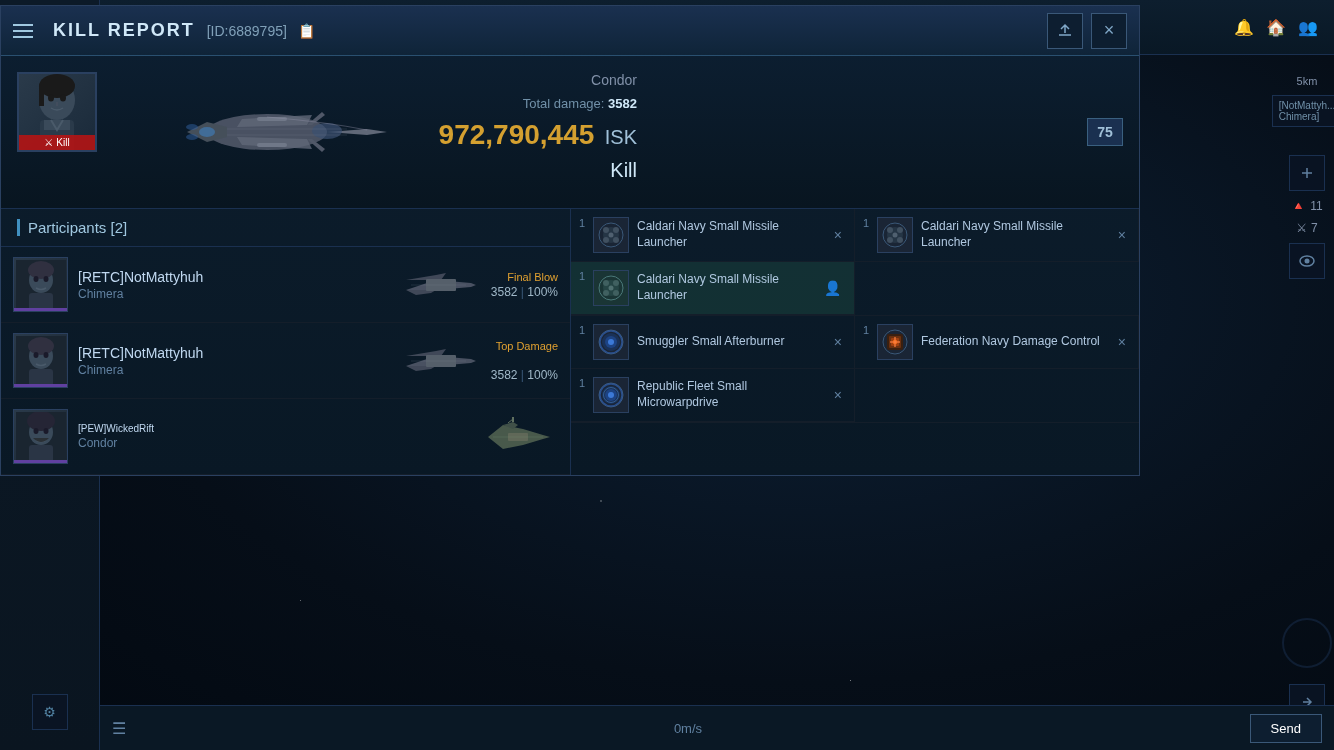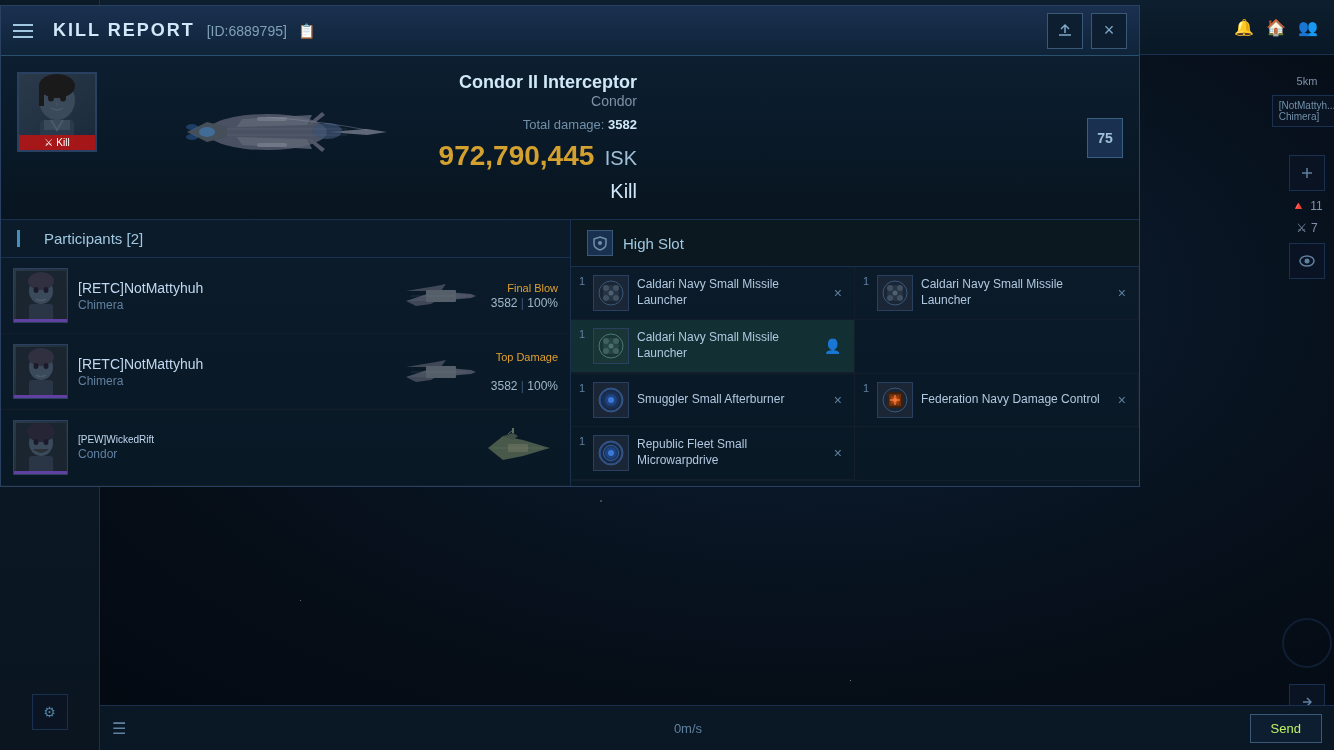--- a/index.html
+++ b/index.html
@@ -335,21 +335,21 @@
       position: absolute;
       right: 16px;
       top: 50%;
       transform: translateY(-50%);
       background: #1a3050;
       border: 1px solid #3a6080;
       color: #a0c0d8;
       font-size: 14px;
       font-weight: 700;
       width: 36px;
-      height: 40px;
+      height: 28px;
       display: flex;
       align-items: center;
       justify-content: center;
     }
 
     
     .split-layout {
       display: flex;
       height: calc(100% - 220px);
     }
@@ -366,21 +366,21 @@
       border-bottom: 1px solid #1a3050;
       display: flex;
       align-items: center;
       gap: 4px;
     }
 
     .participants-title {
       font-size: 15px;
       color: #a0c8e0;
       border-left: 3px solid #4090c0;
-      padding-left: 24px;
+      padding-left: 8px;
     }
 
     .participant-row {
       display: flex;
       align-items: center;
       padding: 10px 12px;
       border-bottom: 1px solid #141e2a;
       gap: 10px;
       cursor: pointer;
     }
@@ -547,21 +547,21 @@
 
     .speed-display {
       font-size: 13px;
       color: #6080a0;
     }
 
     .send-btn {
       padding: 6px 20px;
       background: #0d1e30;
       border: 1px solid #3a5878;
-      color: #bef264;
+      color: #ffffff;
       font-size: 13px;
       cursor: pointer;
     }
 
     
     .star {
       position: absolute;
       background: white;
       border-radius: 50%;
     }
@@ -719,21 +719,20 @@
         <line x1="100" y1="58" x2="220" y2="58" stroke="#808898" stroke-width="0.5" opacity="0.4"></line>
 
         <ellipse cx="65" cy="50" rx="6" ry="3" fill="#3060a0" opacity="0.5"></ellipse>
         <ellipse cx="65" cy="60" rx="6" ry="3" fill="#3060a0" opacity="0.5"></ellipse>
 
         <path d="M140 40 Q200 45 240 53" fill="none" stroke="#9090a8" stroke-width="0.8" opacity="0.5"></path>
       </svg>
     </div>
 
     <div class="ship-stats-area">
-      <div class="ship-class">Condor II Interceptor</div>
       <div class="ship-type">Condor</div>
       <div class="total-damage-label">
         <span>Total damage:</span>
         <span style="color:#d0e8f8;font-weight:600;">3582</span>
       </div>
       <div style="margin-top:8px;">
         <span class="isk-value">972,790,445</span>
         <span class="isk-label">ISK</span>
       </div>
       <div class="kill-label-big">Kill</div>
@@ -859,29 +858,20 @@
             <line x1="35" y1="5" x2="35" y2="0" stroke="#607060" stroke-width="2"></line>
             <line x1="35" y1="2" x2="30" y2="6" stroke="#607060" stroke-width="1"></line>
           </svg>
         </div>
       </div>
     </div>
 
     <div class="equipment-panel">
 
       <div class="slot-section">
-        <div class="slot-header">
-          <div class="slot-icon">
-            <svg width="16" height="16" viewBox="0 0 16 16">
-              <path d="M8 2 L14 4 L14 9 Q14 13 8 15 Q2 13 2 9 L2 4 Z" fill="none" stroke="#7090a8" stroke-width="1.5"></path>
-              <circle cx="8" cy="8" r="2" fill="#7090a8"></circle>
-            </svg>
-          </div>
-          <span class="slot-title">High Slot</span>
-        </div>
 
         <div class="equipment-grid">
 
           <div class="equipment-item">
             <span class="eq-qty">1</span>
             <div class="eq-icon">
               <svg width="34" height="34" viewBox="0 0 34 34">
                 <rect width="34" height="34" fill="#1a2535"></rect>
                 <circle cx="17" cy="17" r="12" fill="none" stroke="#3a5878" stroke-width="1"></circle>
                 <circle cx="17" cy="17" r="8" fill="#253545"></circle>

